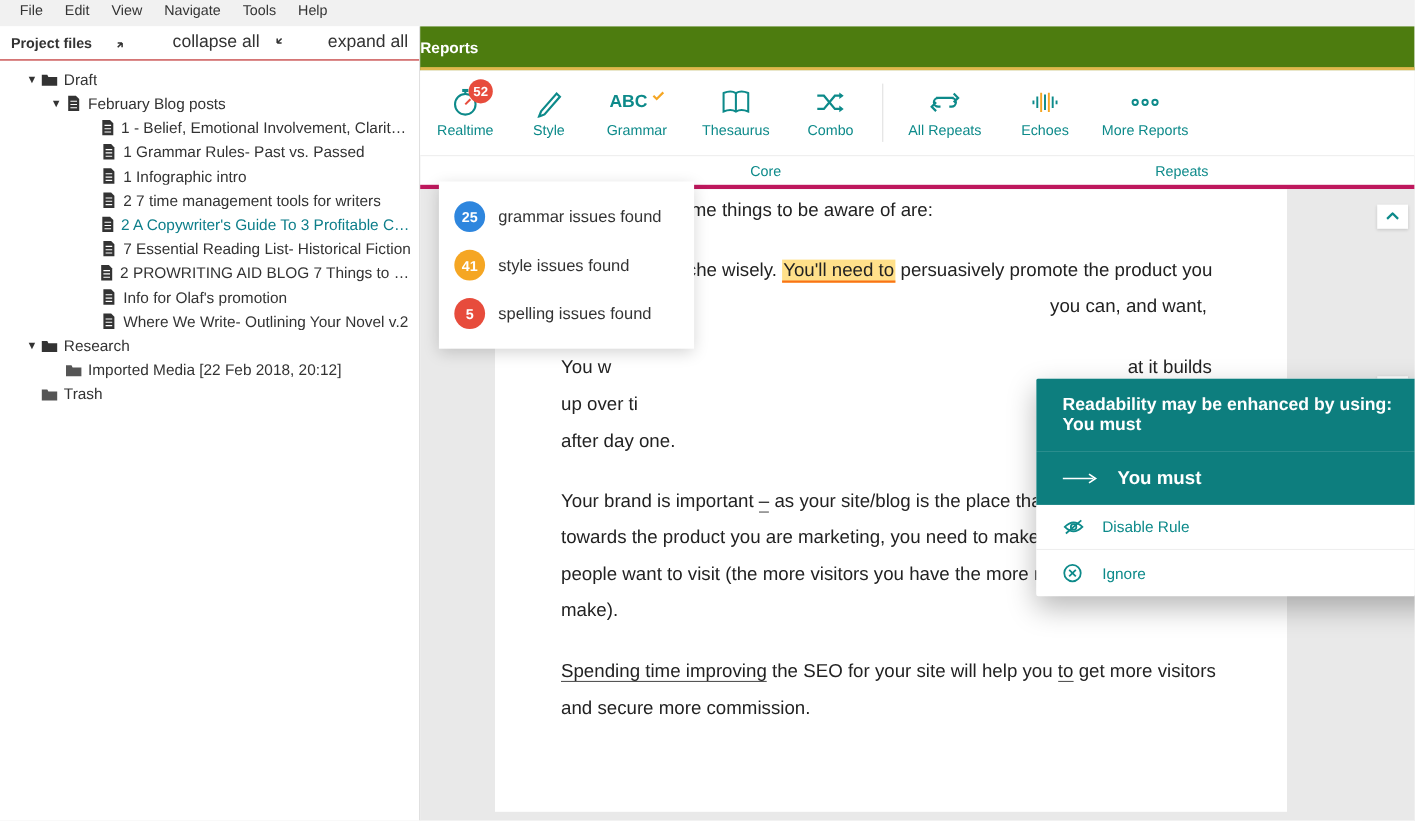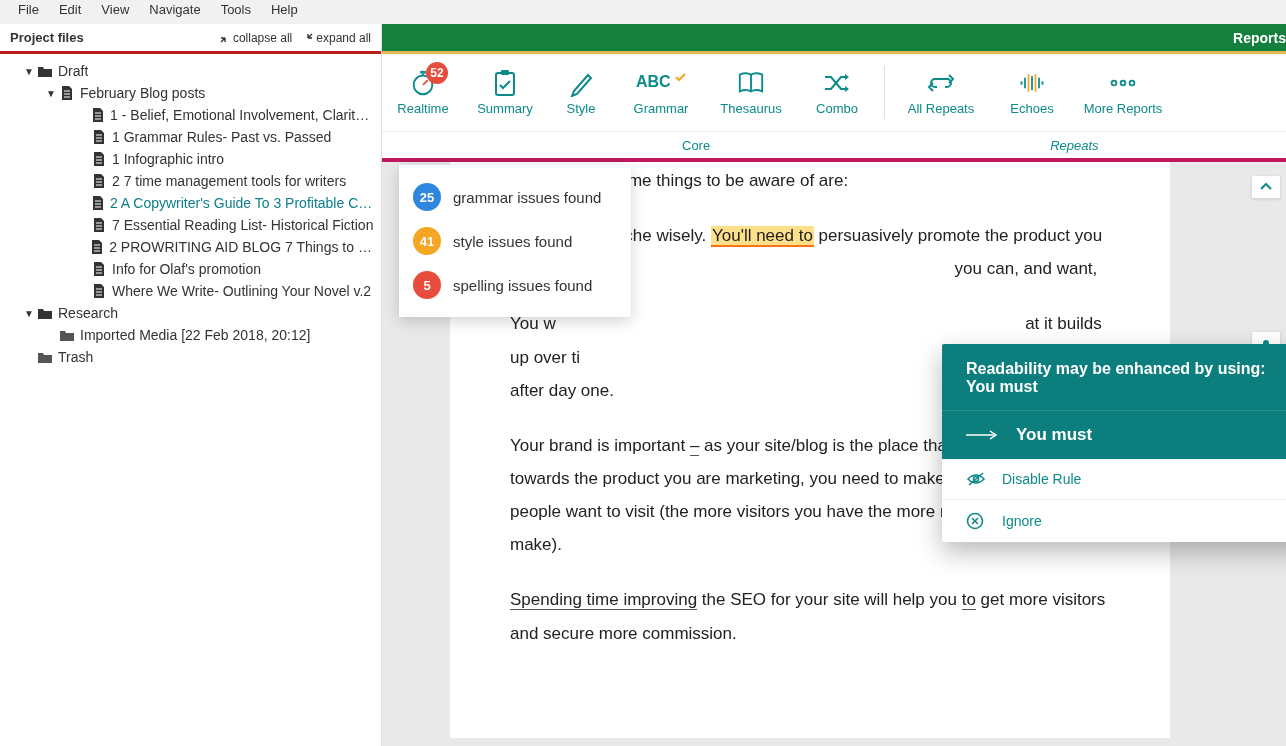--- a/index.html
+++ b/index.html
@@ -7,53 +7,53 @@
 
 
 .menubar { height: 24px; background: #f1f1f1; display: flex; align-items: flex-start; padding: 0 8px; font-size: 13px; }
 .menubar-item { padding: 2px 10px; cursor: default; }
 
 
 .main { display: flex; height: calc(100% - 24px); }
 
 
 .sidebar { width: 382px; background: #fff; border-right: 1px solid #ddd; display: flex; flex-direction: column; }
-.sidebar-header { display: flex; align-items: center; padding: 6px 10px; font-size: 13px; border-bottom: 3px solid #b91c1c; }
+.sidebar-header { display: flex; align-items: center; padding: 6px 10px; font-size: 13px; border-bottom: 1px solid #b91c1c; }
 .sidebar-title { font-weight: bold; flex: 1; }
-.sidebar-action { font-size: 12px; color: #333; margin-left: 10px; display: flex; align-items: center; cursor: pointer; }
+.sidebar-action { font-size: 16px; color: #333; margin-left: 10px; display: flex; align-items: center; cursor: pointer; gap: 38px; }
 .sidebar-action svg { margin-right: 2px; }
 
 .tree { padding: 6px 0; font-size: 14px; overflow: hidden; }
 .tree-row { display: flex; align-items: center; padding: 3px 6px; cursor: default; white-space: nowrap; }
 .tree-row.selected { color: #0d7e8a; }
 .tree-caret { width: 14px; text-align: center; font-size: 10px; color: #333; }
 .tree-caret.empty { visibility: hidden; }
 .tree-icon { width: 18px; display: inline-flex; justify-content: center; margin-right: 4px; }
 .tree-label { overflow: hidden; text-overflow: ellipsis; }
 .indent-0 { padding-left: 22px; }
 .indent-1 { padding-left: 44px; }
 .indent-2 { padding-left: 76px; }
 
 
 .right { flex: 1; display: flex; flex-direction: column; position: relative; }
 
-.reports-bar { height: 30px; background: #15803d; border-bottom: 3px solid #e0b84d; color: #fff; display: flex; align-items: center; justify-content: flex-end; font-weight: bold; font-size: 14px; }
+.reports-bar { height: 40px; background: #4d7c0f; border-bottom: 3px solid #e0b84d; color: #fff; display: flex; align-items: center; justify-content: flex-start; font-weight: bold; font-size: 14px; }
 
 .tools-bar { height: 78px; background: #fff; display: flex; align-items: stretch; border-bottom: 1px solid #eee; position: relative; }
 .tool { flex: 0 0 auto; width: 82px; display: flex; flex-direction: column; align-items: center; justify-content: center; color: #0d8a8a; font-size: 13px; cursor: pointer; position: relative; }
 .tool.wide { width: 90px; }
 .tool.wider { width: 100px; }
 .tool-icon { width: 28px; height: 28px; display: flex; align-items: center; justify-content: center; margin-bottom: 4px; }
 .tool-sep { width: 1px; background: #e0e0e0; margin: 12px 6px; }
 .tool.active { color: #0d8a8a; }
 .badge { position: absolute; top: 8px; left: 44px; background: #e74c3c; color: #fff; border-radius: 50%; width: 22px; height: 22px; display: flex; align-items: center; justify-content: center; font-size: 12px; font-weight: bold; }
 
 .subbar { height: 30px; display: flex; align-items: center; font-size: 13px; color: #0d8a8a; border-bottom: 4px solid #be185d; padding: 0 20px; }
 .subbar .core { margin-left: 280px; }
-.subbar .repeats { margin-left: 340px; font-style: italic; }
+.subbar .repeats { margin-left: 340px; }
 
 
 .issue-dropdown { position: absolute; top: 141px; left: 17px; width: 232px; background: #fff; box-shadow: 0 4px 14px rgba(0,0,0,0.18); z-index: 30; padding: 10px 0; }
 .issue-row { display: flex; align-items: center; padding: 8px 14px; font-size: 15px; color: #333; }
 .issue-count { width: 28px; height: 28px; border-radius: 50%; color: #fff; display: flex; align-items: center; justify-content: center; font-weight: bold; font-size: 13px; margin-right: 12px; }
 
 
 .editor-wrap { flex: 1; display: flex; background: #e9e9e9; overflow: hidden; position: relative; }
 .editor-page { margin: 0 auto; width: 720px; background: #fff; padding: 10px 60px 40px 60px; font-size: 17px; line-height: 1.95; color: #222; position: relative; top: -8px; }
 .editor-page p { margin-bottom: 22px; }
@@ -261,30 +261,20 @@
         <span class="tool-icon">
             <svg width="30" height="30" viewBox="0 0 30 30">
               <circle cx="15" cy="17" r="10" fill="none" stroke="#0d8a8a" stroke-width="2"></circle>
               <rect x="12" y="2" width="6" height="3" fill="#0d8a8a"></rect>
               <line x1="15" y1="5" x2="15" y2="7" stroke="#0d8a8a" stroke-width="2"></line>
               <line x1="15" y1="17" x2="20" y2="12" stroke="#e74c3c" stroke-width="2"></line>
             </svg>
           </span>
         <span>Realtime</span>
         <span class="badge">52</span>
-      </div>
-      <div class="tool">
-        <span class="tool-icon">
-            <svg width="26" height="28" viewBox="0 0 26 28">
-              <rect x="4" y="4" width="18" height="22" rx="2" fill="none" stroke="#0d8a8a" stroke-width="2"></rect>
-              <rect x="9" y="1" width="8" height="5" rx="1" fill="#0d8a8a"></rect>
-              <path d="M8 16 l3 3 l7-7" stroke="#0d8a8a" stroke-width="2" fill="none"></path>
-            </svg>
-          </span>
-        <span>Summary</span>
       </div>
       <div class="tool" style="width:70px">
         <span class="tool-icon">
             <svg width="26" height="28" viewBox="0 0 26 28">
               <path d="M6 22 L20 6 l3 3 L9 25 l-5 2 z" fill="none" stroke="#0d8a8a" stroke-width="2"></path>
             </svg>
           </span>
         <span>Style</span>
       </div>
       <div class="tool wide">

